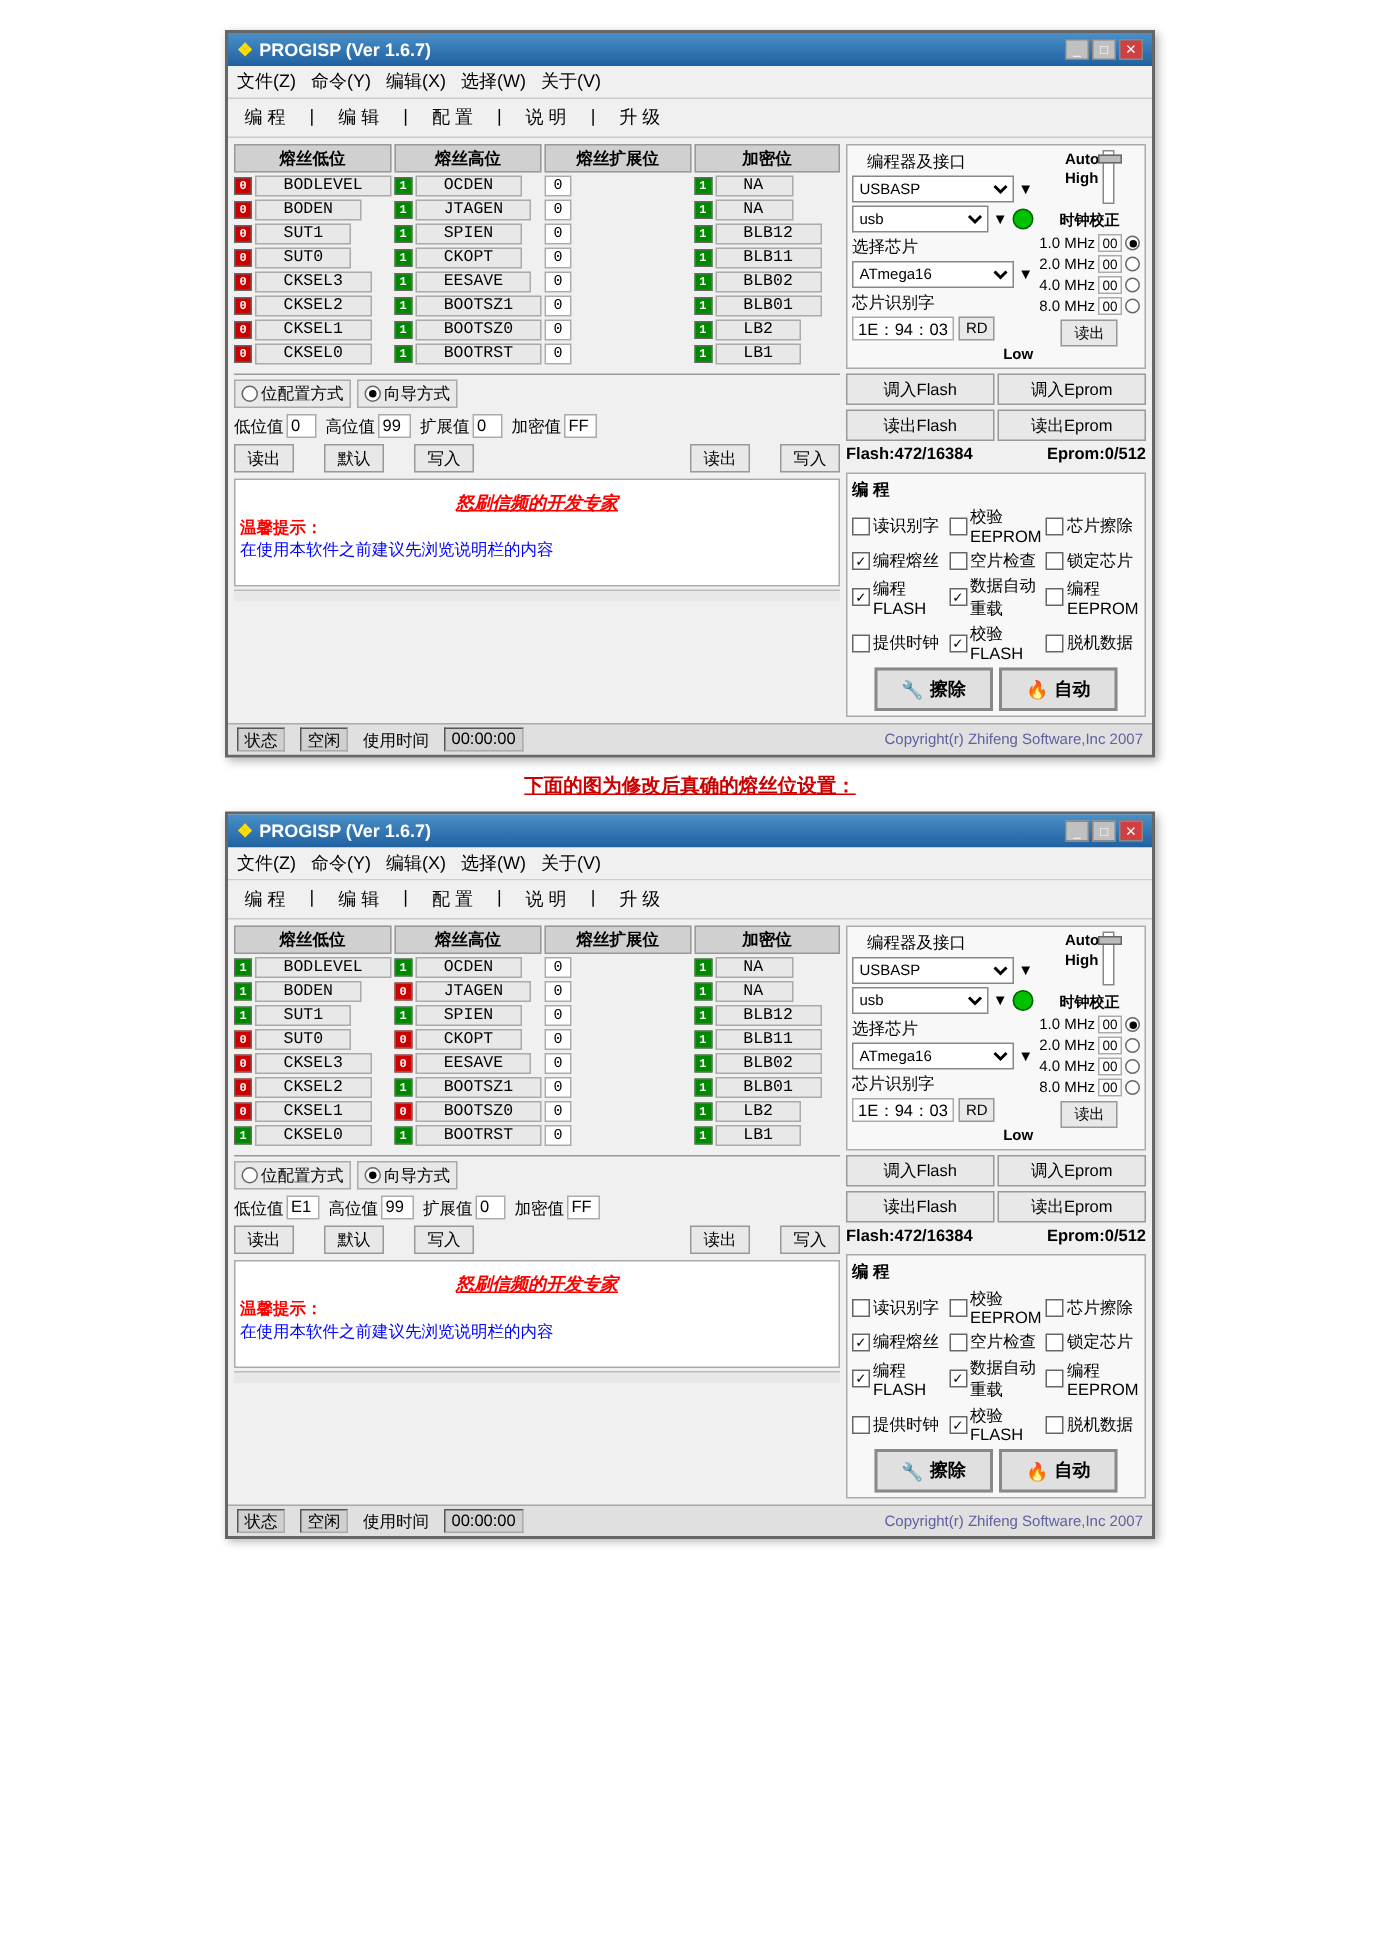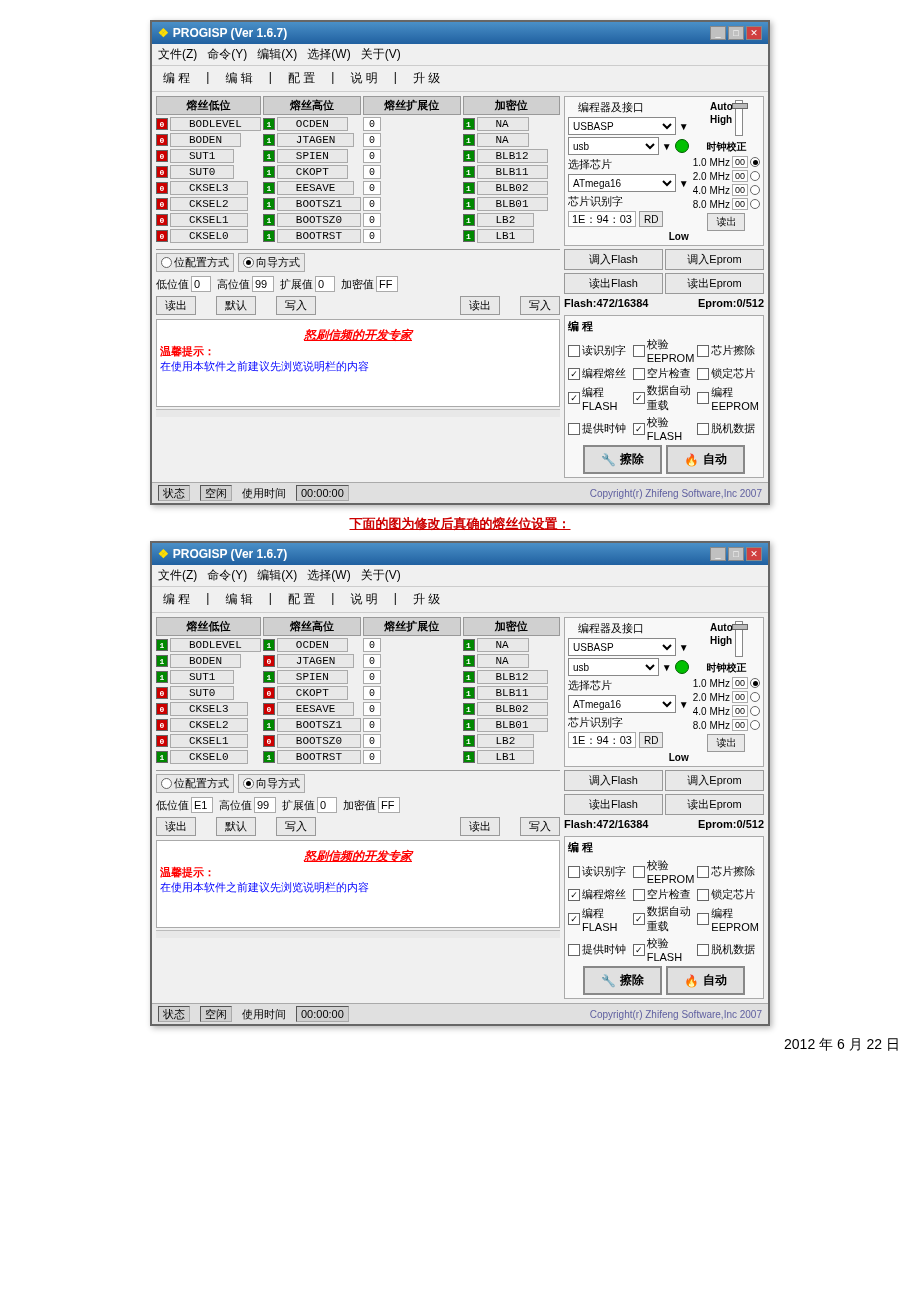--- a/index.html
+++ b/index.html
@@ -205,21 +205,21 @@
       cursor: pointer;
       font-size: 11px;
     }
 
     
     .warning-area {
       border: 1px solid #aaa;
       background: #fff;
       padding: 3px;
       font-size: 11px;
-      height: 88px;
+      height: 72px;
       overflow: hidden;
       margin-bottom: 2px;
     }
     .warning-title {
       color: red;
       font-weight: bold;
       font-size: 11px;
     }
     .warning-text {
       color: blue;
@@ -1219,14 +1219,13 @@
   <div class="statusbar">
     <div class="status-label">状态</div>
     <div class="status-label">空闲</div>
     <span>使用时间</span>
     <div class="status-label">00:00:00</div>
     <div class="copyright">Copyright(r) Zhifeng Software,Inc 2007</div>
   </div>
 </div>
 
 <div class="signature">
-  <div>2012 年 6 月 22 日</div>
 </div>
 
 </body></html>

